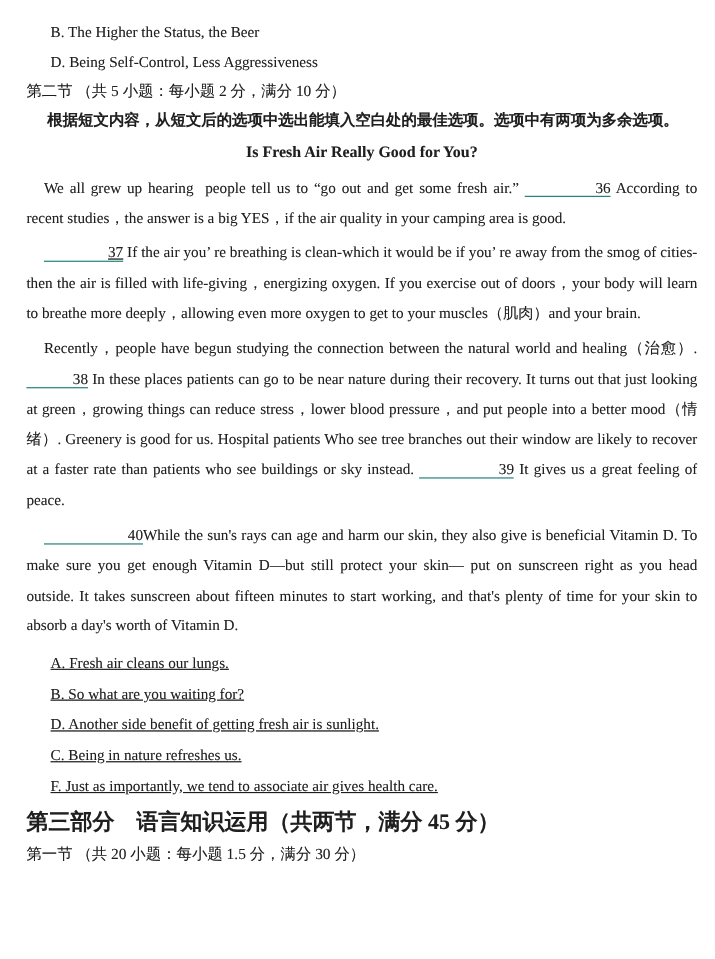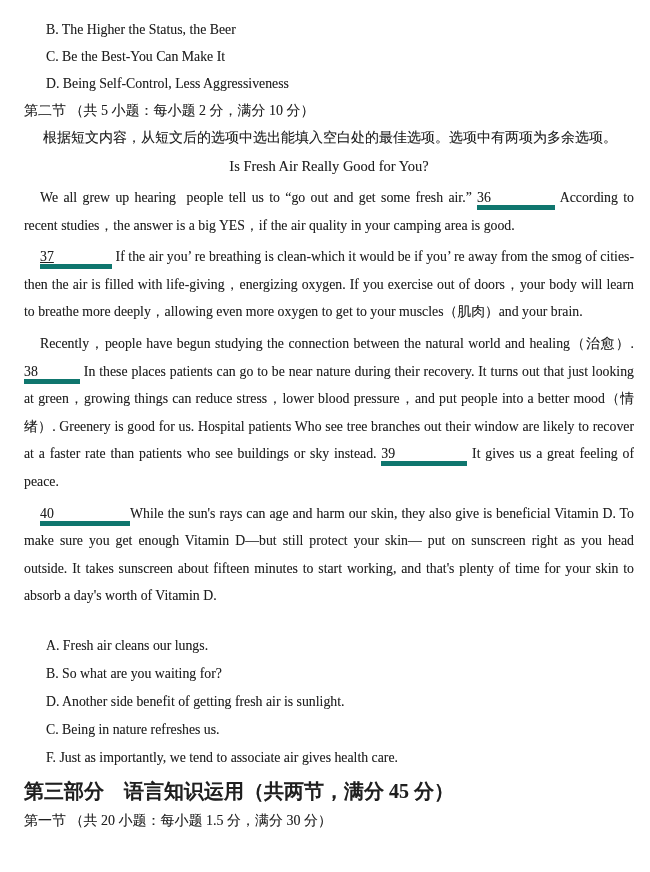--- a/index.html
+++ b/index.html
@@ -22,21 +22,22 @@
   }
   .opt-line {
     line-height: 27px;
     padding-left: 22px;
     white-space: nowrap;
   }
   .answer-opts .opt-line {
     line-height: 28px;
   }
   .answer-opts {
-    margin-top: 22px;
+    margin-top: 6px;
+    text-decoration: underline;
   }
   .cn-heading {
     line-height: 27px;
     font-size: 14px;
     white-space: nowrap;
   }
   .cn-heading.bold {
     font-weight: bold;
     font-size: 20px;
     line-height: 30px;
@@ -44,51 +45,51 @@
   }
   .cn-heading.sub {
     line-height: 30px;
   }
   .cn-instruction {
     line-height: 27px;
     font-size: 14px;
     text-indent: 19px;
     white-space: nowrap;
     overflow: hidden;
+    font-weight: bold;
   }
   .passage-title {
     margin: 2px 0 0 0;
     text-align: center;
     font-size: 14.5px;
-    font-weight: normal;
+    font-weight: bold;
     line-height: 27px;
   }
   .para {
     margin: 4px 0 0 0;
     text-align: justify;
     line-height: 27.6px;
     text-indent: 16px;
   }
   .blank {
     display: inline-block;
     text-indent: 0;
     min-width: 78px;
-    border-bottom: 5px solid #0f766e;
-    text-align: left;
+    border-bottom: 1px solid #0f766e;
+    text-align: right;
     line-height: 15px;
   }
 </style>
 </head>
 <body>
 
 <div class="page">
 
   <div class="top-opts">
     <div class="opt-line">B. The Higher the Status, the Beer</div>
-    <div class="opt-line">C. Be the Best-You Can Make It</div>
     <div class="opt-line">D. Being Self-Control, Less Aggressiveness</div>
   </div>
 
   <div class="cn-heading">第二节 （共 5 小题：每小题 2 分，满分 10 分）</div>
   <div class="cn-instruction">根据短文内容，从短文后的选项中选出能填入空白处的最佳选项。选项中有两项为多余选项。</div>
 
   <div class="passage-title">Is Fresh Air Really Good for You?</div>
 
   <p class="para">We all grew up hearing &nbsp;people tell us to “go out and get some fresh air.” <span class="blank" style="min-width: 78px;">36</span> According to recent studies，the answer is a big YES，if the air quality in your camping area is good.</p>
   <p class="para"><span class="blank" style="min-width: 72px; text-decoration: underline;">37</span> If the air you’ re breathing is clean-which it would be if you’ re away from the smog of cities-then the air is filled with life-giving，energizing oxygen. If you exercise out of doors，your body will learn to breathe more deeply，allowing even more oxygen to get to your muscles（肌肉）and your brain.</p>

